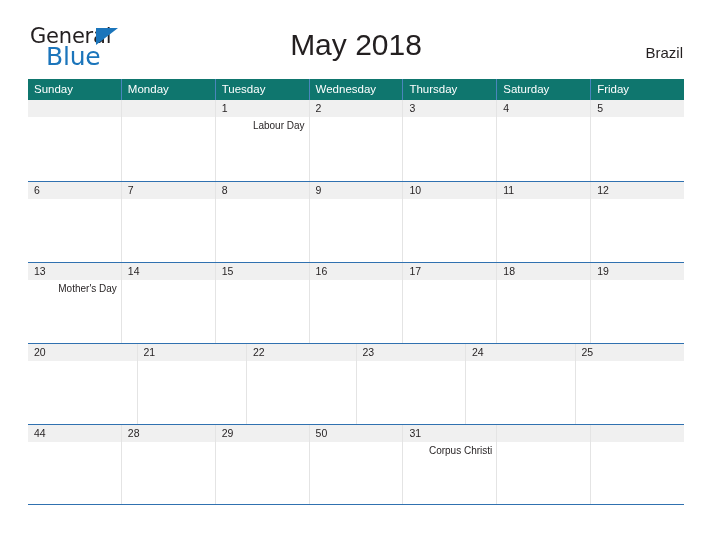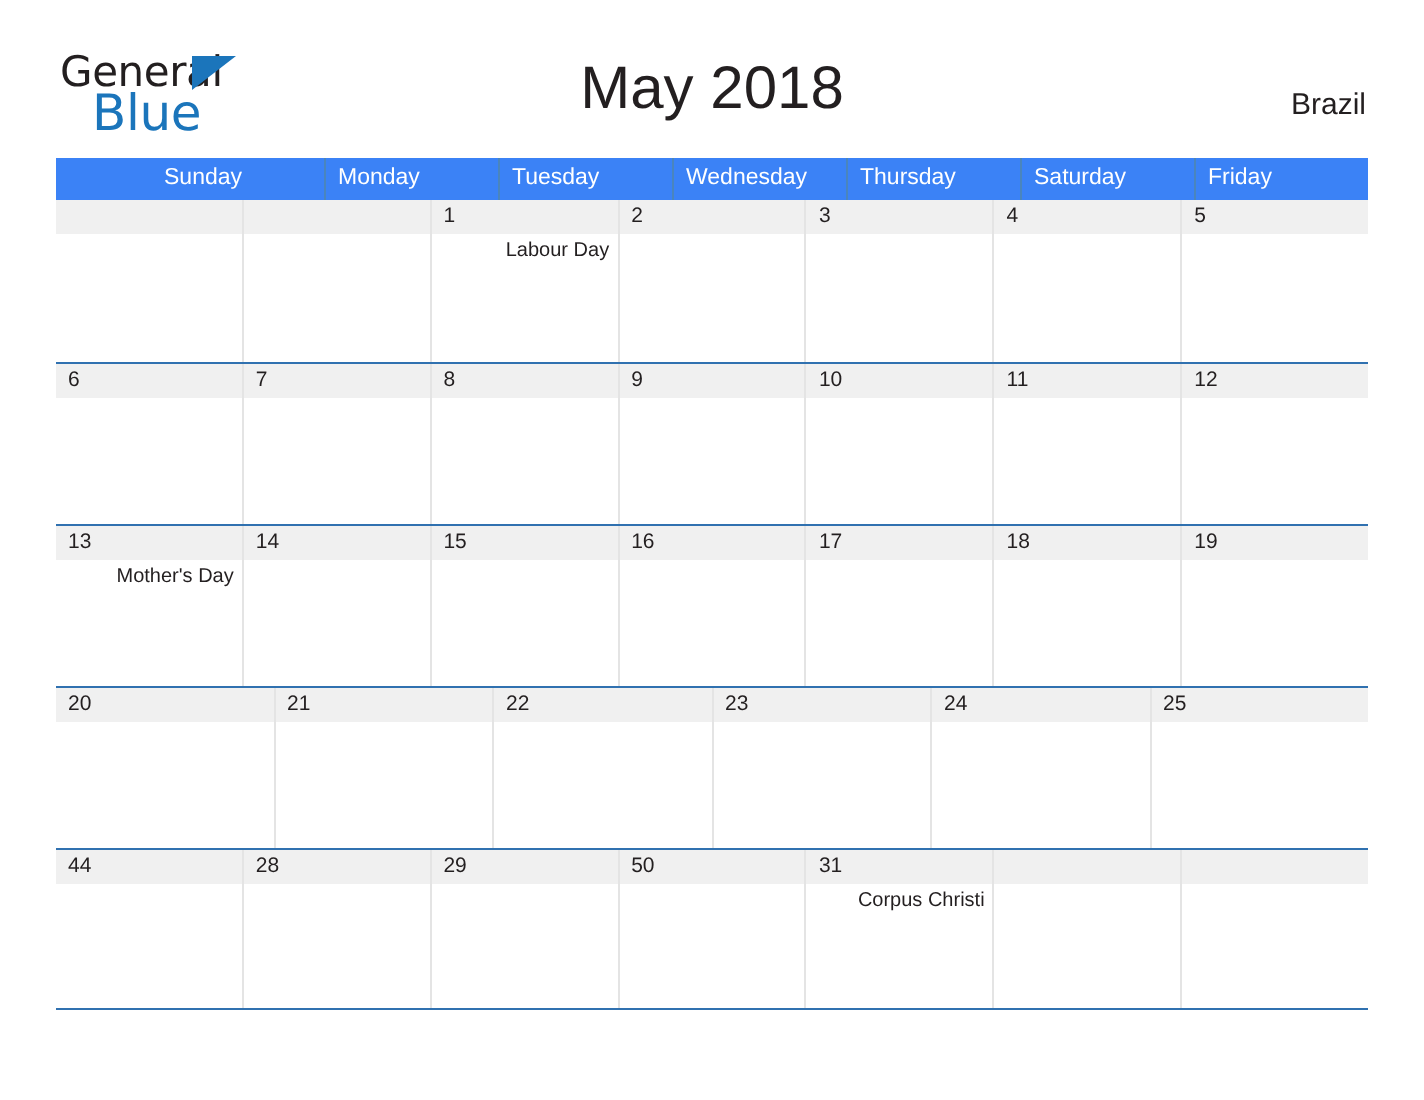--- a/index.html
+++ b/index.html
@@ -89,22 +89,21 @@
   
   .calendar {
     position: absolute;
     left: 28px;
     top: 79px;
     width: 656px;
   }
 
   .weekday-row {
     display: flex;
-    background: #3b82f6;
-    padding-left: 48px;
+    background: #0f766e;
   }
   .weekday {
     flex: 1 1 0;
     box-sizing: border-box;
     padding: 3px 0 4px 6px;
     color: #ffffff;
     font-size: 11.5px;
     line-height: 14px;
     border-right: 1px solid #4a85bd;
   }

